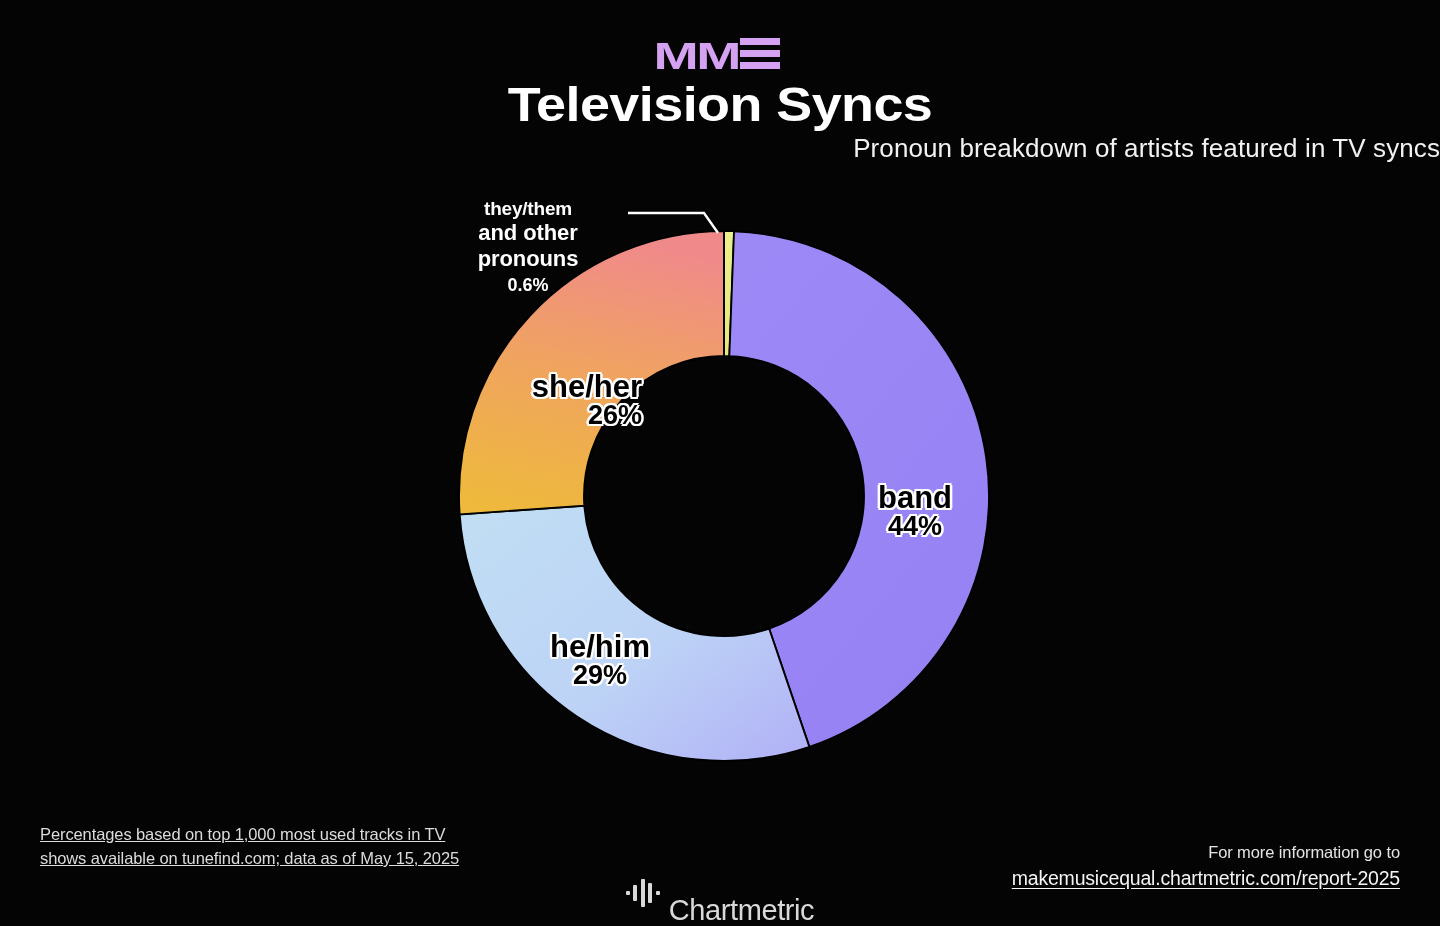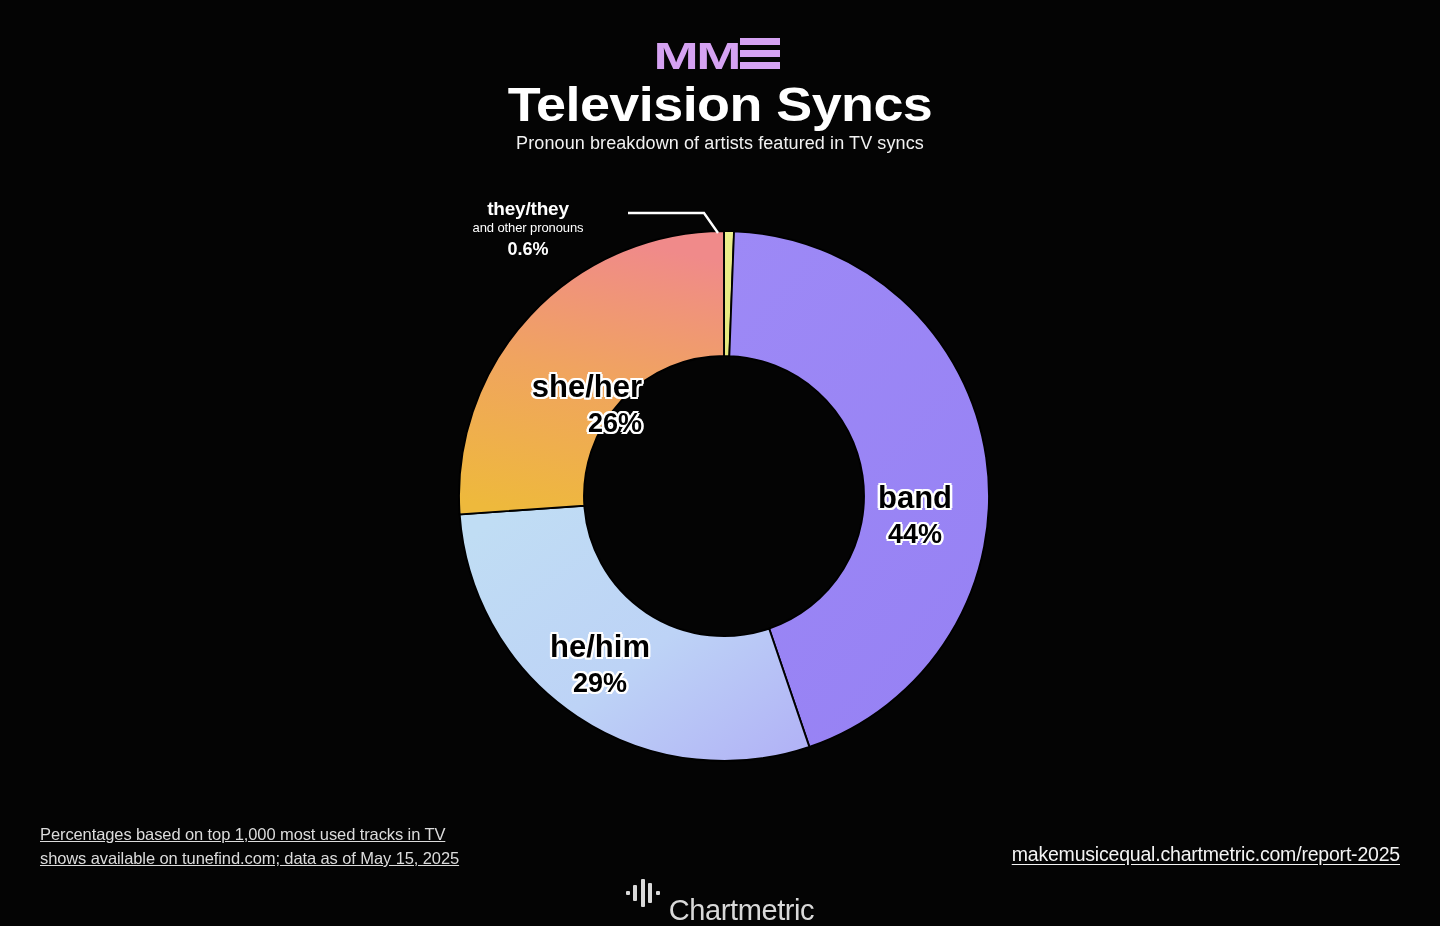--- a/index.html
+++ b/index.html
@@ -34,22 +34,22 @@
     position:absolute; left:0; right:0; top:78px;
     text-align:center;
     color:#fff;
     font-size:49px; font-weight:bold;
     letter-spacing:-0.5px;
     transform:scaleX(1.1);
     line-height:52px;
   }
   #page-subtitle {
     position:absolute; left:0; right:0; top:133px;
-    text-align:center; color:#f2f2f2;
-    font-size:18px; font-weight:400; letter-spacing:0.1px;
+    text-align:right; color:#f2f2f2;
+    font-size:26px; font-weight:400; letter-spacing:0.1px;
   }
 
   
   #donut-wrap {
     position:absolute; left:440px; top:212px; width:568px; height:568px;
   }
   #donut-svg { display:block; width:568px; height:568px; }
 
   
   .slice-label {
@@ -58,33 +58,33 @@
     color:#000;
     font-weight:bold;
     text-shadow:
       -1.6px -1.6px 0 #fff,  1.6px -1.6px 0 #fff,
       -1.6px  1.6px 0 #fff,  1.6px  1.6px 0 #fff,
       -2.4px 0 0 #fff, 2.4px 0 0 #fff, 0 -2.4px 0 #fff, 0 2.4px 0 #fff;
     white-space:nowrap;
     line-height:1.0;
   }
   .slice-label .sl-name { display:block; font-size:31px; }
-  .slice-label .sl-val  { display:block; font-size:27px; margin-top:8px; }
+  .slice-label .sl-val  { display:block; font-size:27px; }
 
   #label-band   { left:845px; top:482px; width:140px; }
   #label-hehim  { left:520px; top:631px; width:160px; }
   #label-sheher { left:470px; top:371px; width:172px;text-align:right; }
 
   
   #label-theythem {
     position:absolute; left:430px; top:198px; width:196px;
     text-align:center; color:#ffffff; line-height:1.18;
   }
   #label-theythem .tt-name { display:block; font-size:19px; font-weight:bold; letter-spacing:-0.2px;}
-  #label-theythem .tt-sub  { display:block; font-size:13px; font-weight:400; letter-spacing:-0.1px;}
+  #label-theythem .tt-sub  { display:block; font-size:22px; font-weight:700; letter-spacing:-0.1px;}
   #label-theythem .tt-val  { display:block; font-size:18px; font-weight:bold; margin-top:3px;}
 
   #leader-line { position:absolute; left:620px; top:200px; width:120px; height:46px; }
 
   
   #footer-note {
     position:absolute; left:40px; top:822px; width:420px;
     color:#dcdcdc; font-size:16.5px; line-height:1.46; letter-spacing:-0.1px;text-decoration:underline;
   }
   #chartmetric-logo {
@@ -174,21 +174,21 @@
   <span class="sl-name">he/him</span>
   <span class="sl-val">29%</span>
 </div>
 
 <div class="slice-label" id="label-sheher">
   <span class="sl-name">she/her</span>
   <span class="sl-val">26%</span>
 </div>
 
 <div id="label-theythem">
-  <span class="tt-name">they/they</span>
+  <span class="tt-name">they/them</span>
   <span class="tt-sub">and other pronouns</span>
   <span class="tt-val">0.6%</span>
 </div>
 <svg id="leader-line" viewBox="0 0 120 46">
   <polyline points="8,13 84,13 98,33" fill="none" stroke="#ffffff" stroke-width="2.4" stroke-linejoin="miter"></polyline>
 </svg>
 
 <div id="footer-note">Percentages based on top 1,000 most used tracks in TV shows available on tunefind.com; data as of May 15, 2025</div>
 
 <div id="chartmetric-logo">
@@ -196,14 +196,15 @@
     <i class="d1"></i>
     <i class="b1"></i>
     <i class="b2"></i>
     <i class="b3"></i>
     <i class="d2"></i>
   </span>
   <span class="cm-text">Chartmetric</span>
 </div>
 
 <div id="footer-link-block">
+  <span class="fl-lead">For more information go to</span>
   <a class="fl-url" href="#">makemusicequal.chartmetric.com/report-2025</a>
 </div>
 
 </body></html>

